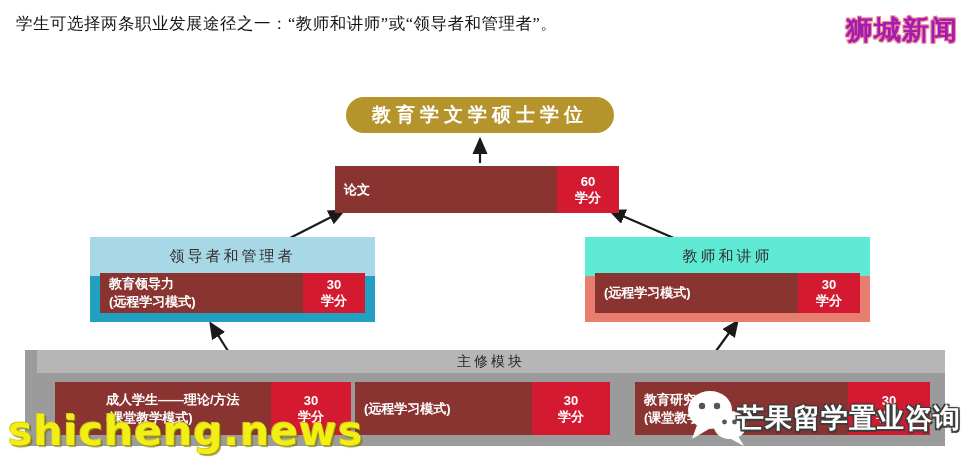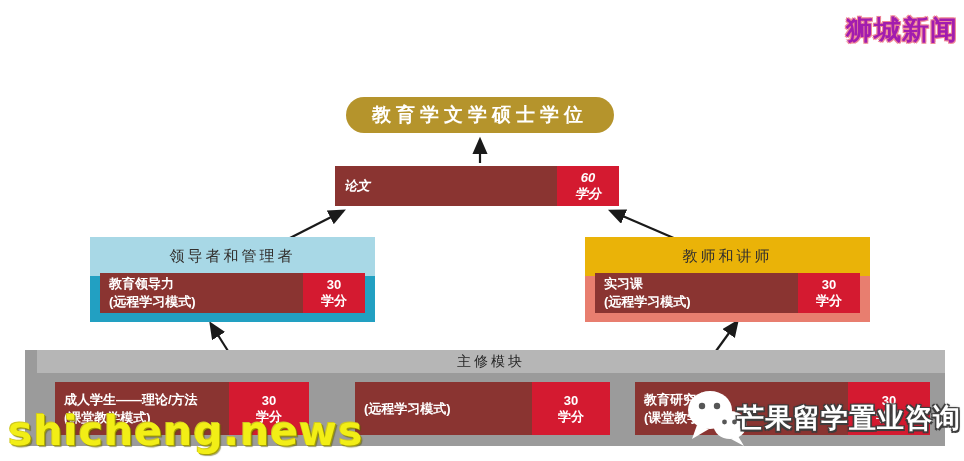--- a/index.html
+++ b/index.html
@@ -58,38 +58,39 @@
     text-shadow:-1.5px -1.5px 0 #3d3d3d,1.5px -1.5px 0 #3d3d3d,-1.5px 1.5px 0 #3d3d3d,
                  1.5px 1.5px 0 #3d3d3d,0 0 3px #2e2e2e;
   }
   .wechat{position:absolute;left:686px;top:387px;width:62px;height:60px;}
 </style>
 </head>
 <body>
 
 <div class="canvas">
 
+  <div class="intro">学生可选择两条职业发展途径之一：“教师和讲师”或“领导者和管理者”。</div>
   <div class="logo">狮城新闻</div>
 
   <svg class="arrows" viewBox="0 0 964 461">
     <defs>
       <marker id="ah" markerWidth="9" markerHeight="8" refX="6.5" refY="3.5" orient="auto">
         <polygon points="0 0, 8 3.5, 0 7" fill="#1a1a1a"></polygon>
       </marker>
     </defs>
     <line x1="480" y1="163" x2="480" y2="140" stroke="#1a1a1a" stroke-width="2.2" marker-end="url(#ah)"></line>
     <line x1="288" y1="239" x2="343" y2="211" stroke="#1a1a1a" stroke-width="2.2" marker-end="url(#ah)"></line>
     <line x1="676" y1="239" x2="611" y2="211" stroke="#1a1a1a" stroke-width="2.2" marker-end="url(#ah)"></line>
     <line x1="228" y1="351" x2="211" y2="324" stroke="#1a1a1a" stroke-width="2.2" marker-end="url(#ah)"></line>
     <line x1="716" y1="351" x2="737" y2="322" stroke="#1a1a1a" stroke-width="2.2" marker-end="url(#ah)"></line>
   </svg>
 
   <div class="degree">教育学文学硕士学位</div>
 
-  <div class="mbox" style="left:335px;top:166px;width:284px;height:40px;font-style:italic;">
+  <div class="mbox" style="left:335px;top:166px;width:284px;height:47px;">
     <div class="mtext">
       <span>论文</span>
     </div>
     <div class="badge" style="width:62px;">
       <span>60</span>
       <span>学分</span>
     </div>
   </div>
 
   <div class="track" style="left:90px;background:#22a0c2;">
@@ -100,37 +101,36 @@
         <span>(远程学习模式)</span>
       </div>
       <div class="badge" style="width:62px;">
         <span>30</span>
         <span>学分</span>
       </div>
     </div>
   </div>
 
   <div class="track" style="left:585px;background:#e87e6f;">
-    <div class="track-header" style="background:#eab308;">教师和讲师</div>
+    <div class="track-header" style="background:#5eead4;">教师和讲师</div>
     <div class="mbox track-module">
       <div class="mtext">
-        <span>实习课</span>
         <span>(远程学习模式)</span>
       </div>
       <div class="badge" style="width:62px;">
         <span>30</span>
         <span>学分</span>
       </div>
     </div>
   </div>
 
   <div class="core">
     <div class="core-header">主修模块</div>
 
-    <div class="mbox core-mod" style="left:30px;width:254px;">
+    <div class="mbox core-mod" style="left:30px;width:254px;padding-left:42px;">
       <div class="mtext">
         <span>成人学生——理论/方法</span>
         <span>(课堂教学模式)</span>
       </div>
       <div class="badge" style="width:80px;">
         <span>30</span>
         <span>学分</span>
       </div>
     </div>
 

